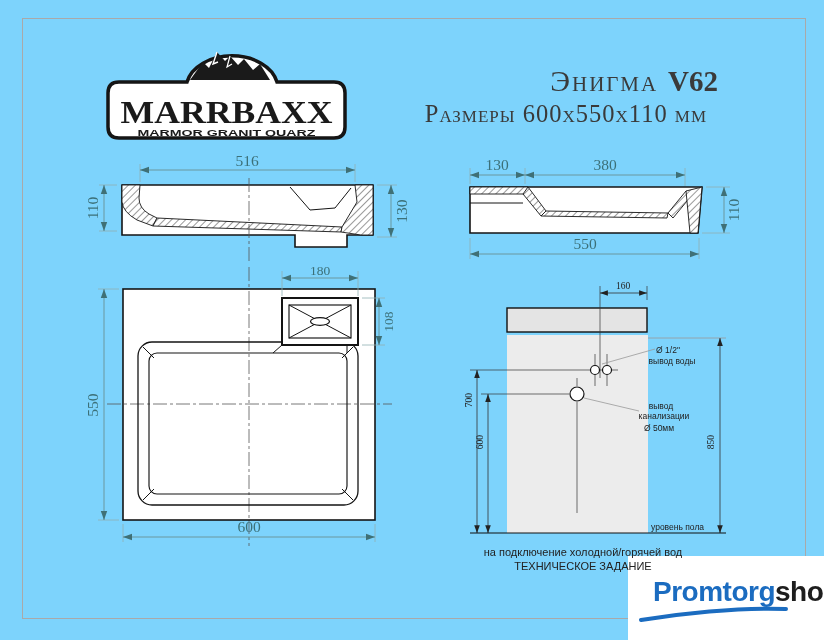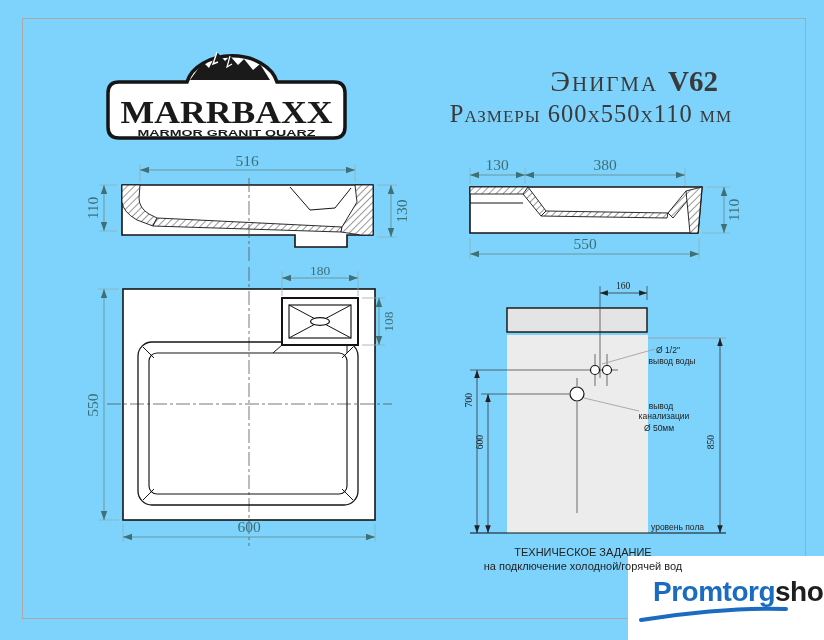--- a/index.html
+++ b/index.html
@@ -27,21 +27,21 @@
   .leader{stroke:#999;stroke-width:0.8;}
   .dimb{stroke:#333;stroke-width:0.8;}
   .dimtxtb{fill:#222;font-family:"Liberation Serif",serif;font-size:9.5px;}
   .lbl{fill:#222;font-family:"Liberation Sans",sans-serif;font-size:8.5px;}
 
   
   .title-line1{position:absolute;right:106px;top:64px;color:#3a3a3a;white-space:nowrap;}
   .title-model{font-family:"Liberation Serif",serif;font-variant:small-caps;
                font-size:30px;letter-spacing:2px;margin-top:32px;}
   .title-code{font-family:"Liberation Serif",serif;font-weight:bold;font-size:29px;margin-left:10px;}
-  .title-line2{position:absolute;right:92px;top:100px;color:#3a3a3a;white-space:nowrap;
+  .title-line2{position:absolute;right:117px;top:100px;color:#3a3a3a;white-space:nowrap;
                font-family:"Liberation Serif",serif;font-variant:small-caps;
                font-size:24.5px;letter-spacing:1px;}
 
   .footnote{position:absolute;left:123px;top:561px;color:#000;font-size:13.5px;
             font-weight:500;white-space:nowrap;}
   .techtask{position:absolute;left:447px;top:546px;width:272px;text-align:center;color:#222;
             font-size:11px;line-height:13.5px;}
 
   .watermark{position:absolute;left:653px;top:576px;z-index:3;white-space:nowrap;
              font-size:28px;font-weight:bold;letter-spacing:-0.5px;}
@@ -197,22 +197,22 @@
     <text class="lbl" x="213" y="75" text-anchor="middle">Ø 1/2"</text>
     <text class="lbl" x="217" y="86" text-anchor="middle">вывод воды</text>
     <text class="lbl" x="206" y="131" text-anchor="middle">вывод</text>
     <text class="lbl" x="209" y="141" text-anchor="middle">канализации</text>
     <text class="lbl" x="204" y="153" text-anchor="middle">Ø 50мм</text>
     <text class="lbl" x="196" y="252">уровень пола</text>
   </svg>
 
 
   <div class="techtask layer">
+    <div>на подключение холодной/горячей вод</div>
     <div>ТЕХНИЧЕСКОЕ ЗАДАНИЕ</div>
-    <div>на подключение холодной/горячей вод</div>
   </div>
 
   <div class="watermark">
     <span class="wm-blue">Promtorg</span><span class="wm-dark">shop</span>
   </div>
   <svg class="swoosh" width="152" height="24" viewBox="0 0 152 24">
     <path d="M3,19 C40,13 100,6 148,8" fill="none" stroke="#1b6cc0" stroke-width="4" stroke-linecap="round"></path>
   </svg>
 
 </div>

